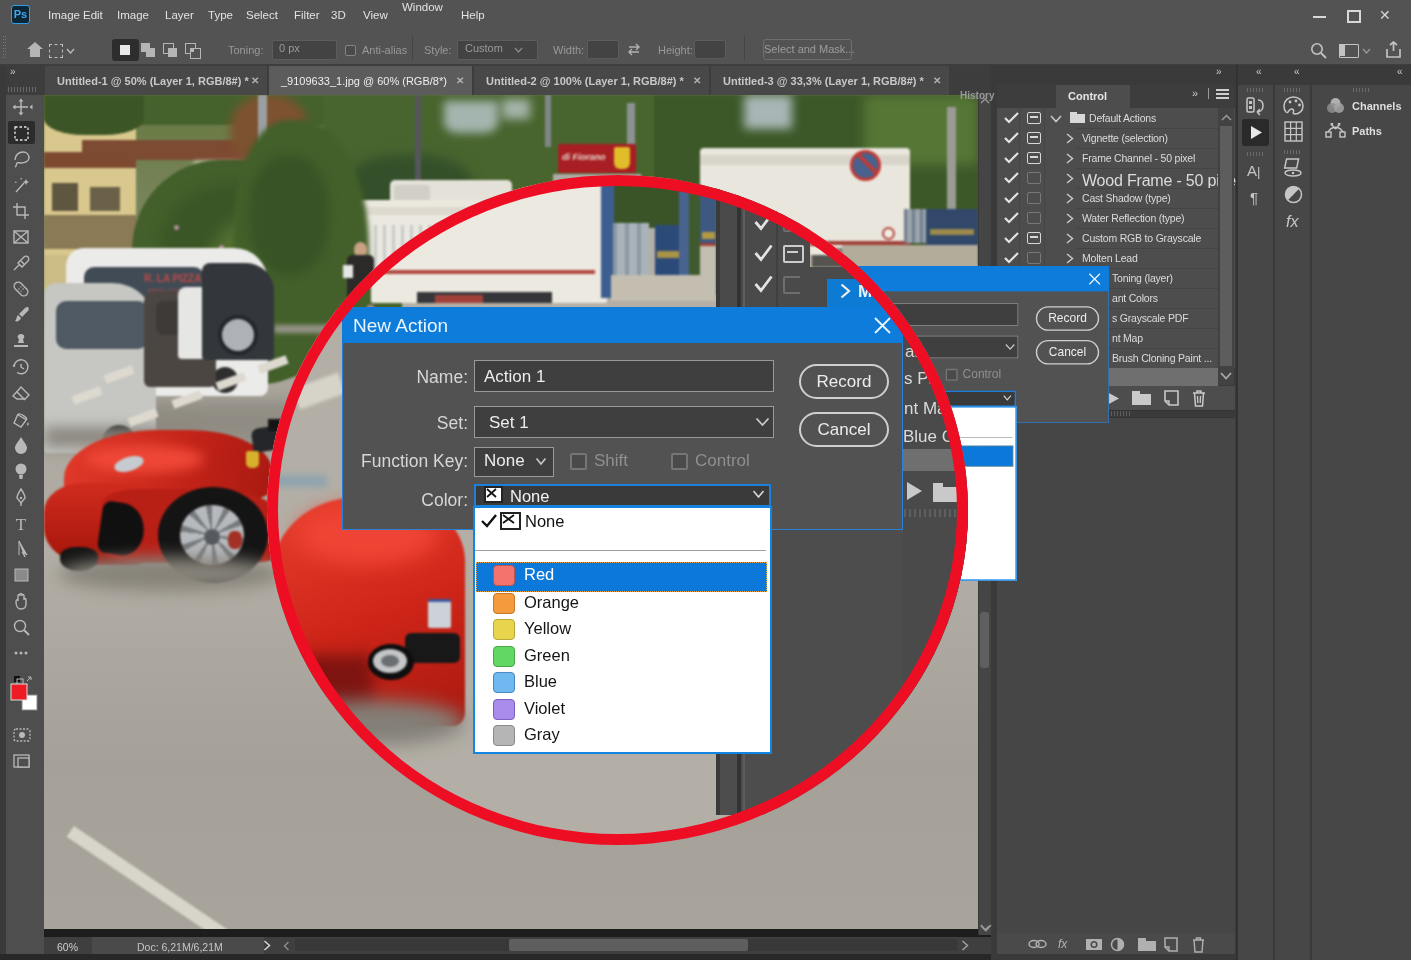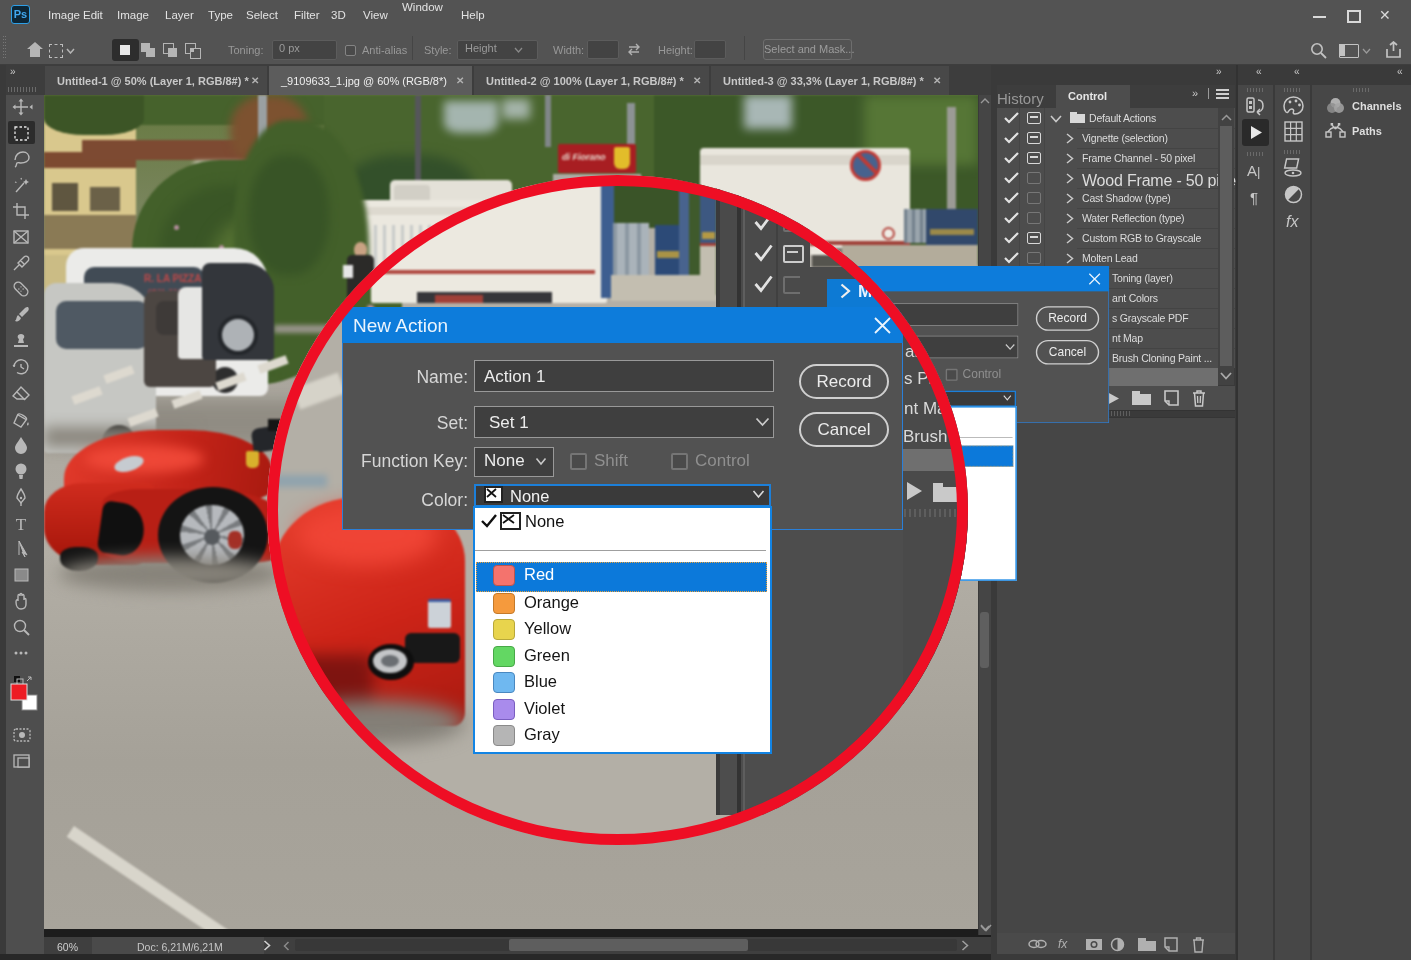--- a/index.html
+++ b/index.html
@@ -45,21 +45,21 @@
 <div class="a" style="left:168px;top:48px;width:9px;height:9px;background:#b5b5b5"></div>
 <div class="a" style="left:185px;top:43px;width:9px;height:9px;border:1px solid #b5b5b5"></div>
 <div class="a" style="left:190px;top:48px;width:9px;height:9px;border:1px solid #b5b5b5;background:#535353"></div>
 <div class="a" style="left:190px;top:48px;width:4px;height:4px;background:#b5b5b5"></div>
 <div class="a tx" style="left:228px;top:44px;font-size:11px;color:#989898">Toning:</div>
 <div class="a" style="left:272px;top:40px;width:57px;height:17px;background:#434343;border:1px solid #5c5c5c;border-radius:2px;color:#9a9a9a;font-size:11px;padding:1px 0 0 6px">0 px</div>
 <div class="a" style="left:345px;top:45px;width:9px;height:9px;background:#4a4a4a;border:1px solid #848484;border-radius:2px"></div>
 <div class="a tx" style="left:362px;top:44px;font-size:11px;color:#989898">Anti-alias</div>
 <div class="a" style="left:412px;top:36px;width:1px;height:24px;background:#454545"></div>
 <div class="a tx" style="left:424px;top:44px;font-size:11px;color:#989898">Style:</div>
-<div class="a" style="left:457px;top:40px;width:72px;height:17px;background:#434343;border:1px solid #5c5c5c;border-radius:2px;color:#9a9a9a;font-size:11px;padding:1px 0 0 7px">Height</div>
+<div class="a" style="left:457px;top:40px;width:72px;height:17px;background:#434343;border:1px solid #5c5c5c;border-radius:2px;color:#9a9a9a;font-size:11px;padding:1px 0 0 7px">Custom</div>
 <svg class="a" style="left:514px;top:47px" width="9" height="6">
       <path d="M1 1 L4.5 5 L8 1" stroke="#8a8a8a" stroke-width="1.3" fill="none"></path>
     </svg>
 <div class="a tx" style="left:553px;top:44px;font-size:11px;color:#989898">Width:</div>
 <div class="a" style="left:587px;top:40px;width:30px;height:17px;background:#434343;border:1px solid #5c5c5c;border-radius:2px"></div>
 <svg class="a" style="left:626px;top:43px" width="16" height="13">
       <path d="M3 4 L13 4 M10 1 L13 4 L10 7" stroke="#b0b0b0" stroke-width="1.4" fill="none"></path>
       <path d="M13 9 L3 9 M6 6 L3 9 L6 12" stroke="#b0b0b0" stroke-width="1.4" fill="none"></path>
     </svg>
 <div class="a tx" style="left:658px;top:44px;font-size:11px;color:#989898">Height:</div>
@@ -348,21 +348,21 @@
 <div class="a" style="left:0;top:954px;width:1411px;height:6px;background:#282828"></div>
 
 <div class="a" style="left:991px;top:65px;width:420px;height:895px;background:#3a3a3a"></div>
 <div class="a tx" style="left:1216px;top:66px;font-size:10px;color:#c9c9c9;letter-spacing:-1px">»</div>
 <div class="a tx" style="left:1256px;top:66px;font-size:10px;color:#c9c9c9;letter-spacing:-1px">«</div>
 <div class="a tx" style="left:1294px;top:66px;font-size:10px;color:#c9c9c9;letter-spacing:-1px">«</div>
 <div class="a tx" style="left:1397px;top:66px;font-size:10px;color:#c9c9c9;letter-spacing:-1px">«</div>
 
 <div class="a" style="left:997px;top:85px;width:238px;height:23px;background:#3d3d3d"></div>
 <div class="a" style="left:1056px;top:85px;width:74px;height:23px;background:#4d4d4d"></div>
-<div class="a tx" style="left:997px;top:90px;font-size:15px;font-weight:normal;color:#989898">History</div>
+<div class="a tx" style="left:960px;top:90px;font-size:10px;font-weight:bold;color:#989898">History</div>
 <div class="a tx" style="left:1068px;top:90px;font-size:11px;font-weight:bold;color:#e6e6e6">Control</div>
 <div class="a tx" style="left:1192px;top:87px;font-size:11px;color:#c9c9c9;letter-spacing:-1px">»</div>
 <div class="a" style="left:1208px;top:88px;width:1px;height:11px;background:#9a9a9a"></div>
 <div class="a" style="left:1216px;top:89px;width:13px;height:2px;background:#cfcfcf;box-shadow:0 4px #cfcfcf,0 8px #cfcfcf"></div>
 <div class="a" style="left:997px;top:108px;width:238px;height:260px;background:#4d4d4d"></div>
 <div class="a" style="left:1019px;top:108px;width:1px;height:260px;background:#454545"></div>
 <div class="a" style="left:1044px;top:108px;width:1px;height:260px;background:#454545"></div>
 <svg class="a" style="left:1004px;top:112px" width="15" height="12">
       <path d="M1 6 L5 10 L14 1" stroke="#e2e2e2" stroke-width="2.2" fill="none"></path>
     </svg>
@@ -715,21 +715,21 @@
         </svg>
 <div class="a tx" style="left:591px;top:107px;font-size:17px;font-weight:bold;color:#e8f2ff">M</div>
 <div class="a" style="left:449px;top:345px;width:252px;height:295px;background:#4d4d4d"></div>
 <div class="a" style="left:449px;top:345px;width:4px;height:295px;background:#3a3a3a"></div>
 <div class="a" style="left:470px;top:345px;width:4px;height:295px;background:#333"></div>
 <div class="a" style="left:476px;top:345px;width:2px;height:295px;background:#5e5e5e"></div>
 <div class="a" style="left:636px;top:132px;width:65px;height:508px;background:#4a4a4a"></div>
 <div class="a tx" style="left:638px;top:167px;font-size:17px;color:#dadada">an</div>
 <div class="a tx" style="left:637px;top:194px;font-size:17px;color:#dadada">s Ph</div>
 <div class="a tx" style="left:637px;top:224px;font-size:17px;color:#dadada">nt Map</div>
-<div class="a tx" style="left:636px;top:252px;font-size:17px;color:#dadada">Brush C</div>
+<div class="a tx" style="left:636px;top:252px;font-size:17px;color:#dadada">Blue C</div>
 <div class="a" style="left:636px;top:274px;width:65px;height:22px;background:#6f6f6f"></div>
 <svg class="a" style="left:639px;top:306px" width="17" height="20">
           <path d="M1 1 L16 10 L1 19 Z" fill="#c9c9c9"></path>
         </svg>
 <div class="a" style="left:666px;top:312px;width:24px;height:15px;background:#c9c9c9"></div>
 <div class="a" style="left:666px;top:308px;width:10px;height:4px;background:#c9c9c9"></div>
 <div class="a" style="left:637px;top:334px;width:56px;height:8px;background:repeating-linear-gradient(90deg,#5e5e5e 0 2px,transparent 2px 5px)"></div>
 <div class="a" style="left:636px;top:345px;width:65px;height:295px;background:#4a4a4a"></div>
 <div class="a" style="left:75px;top:132px;width:561px;height:450px">
           <div class="a" style="left:0;top:0;width:559px;height:221px;background:#525252;border:1px solid #2a7fd8">

